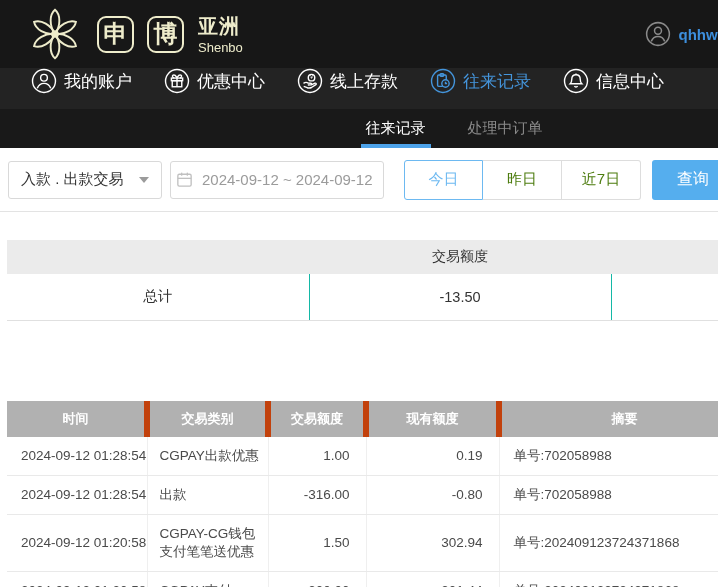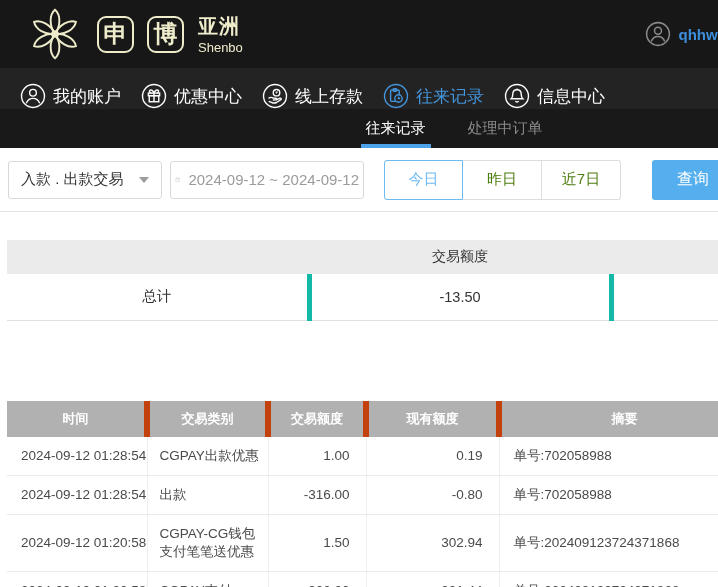--- a/index.html
+++ b/index.html
@@ -11,51 +11,51 @@
   .brand { display:flex; align-items:center; gap:8px; }
   .brand .flower { width:58px; height:58px; }
   .logo-box { width:37px; height:37px; border:2px solid #eeeccb; border-radius:9px; display:flex; align-items:center; justify-content:center; color:#eeeccb; font-size:24px; font-weight:bold; margin-left:5px; }
   .logo-right { display:flex; flex-direction:column; margin-left:6px; color:#eeeccb; }
   .logo-region { font-size:20px; font-weight:bold; letter-spacing:1px; }
   .logo-sub { font-size:13px; }
   .userbox { display:flex; align-items:center; gap:8px; margin-right:-8px; }
   .userbox .uname { color:#3d8fdd; font-size:15px; font-weight:bold; }
 
   
-  .mainnav { height:41px; background:#232323; display:flex; align-items:flex-end; padding-left:20px; gap:20px; white-space:nowrap; overflow:hidden; }
+  .mainnav { height:41px; background:#232323; display:flex; align-items:flex-start; padding-left:31px; gap:32px; white-space:nowrap; overflow:hidden; }
   .nav-item { display:flex; align-items:center; gap:7px; color:#fff; font-size:17px; cursor:pointer; flex:0 0 auto; }
   .nav-item svg { width:26px; height:26px; }
   .nav-item.active { color:#4495dc; }
 
   
   .subnav { height:39px; background:#191919; display:flex; align-items:center; justify-content:center; gap:42px; padding-left:190px; }
   .subnav-tab { color:#8a8a8a; font-size:15px; height:39px; line-height:37px; position:relative; cursor:pointer; white-space:nowrap; }
   .subnav-tab.active { color:#fff; }
   .subnav-tab.active::after { content:""; position:absolute; left:50%; transform:translateX(-50%); bottom:0; width:70px; height:4px; background:#4da3ea; }
 
   
   .filterbar { height:64px; display:flex; align-items:center; padding:0 0 0 8px; gap:8px; border-bottom:1px solid #e3e3e3; background:#fff; }
   .select-box { width:154px; height:38px; border:1px solid #d9d9d9; border-radius:3px; display:flex; align-items:center; justify-content:space-between; padding:0 12px; font-size:15px; color:#333; cursor:pointer; background:#fff; }
   .caret { width:0; height:0; border-left:5px solid transparent; border-right:5px solid transparent; border-top:6px solid #9b9b9b; }
-  .date-box { width:194px; height:38px; border:1px solid #d9d9d9; border-radius:3px; display:flex; align-items:center; gap:8px; padding:0 4px; font-size:15px; color:#9b9b9b; cursor:pointer; background:#fff; white-space:nowrap; }
+  .date-box { width:214px; height:38px; border:1px solid #d9d9d9; border-radius:3px; display:flex; align-items:center; gap:8px; padding:0 4px; font-size:15px; color:#9b9b9b; cursor:pointer; background:#fff; white-space:nowrap; }
   .btn-group { display:flex; margin-left:12px; }
   .qbtn { height:40px; width:79px; background:#fff; border:1px solid #ddd; color:#4d7c0f; font-size:15px; font-family:"Liberation Sans",sans-serif; cursor:pointer; }
   .qbtn + .qbtn { border-left:none; }
   .qbtn:first-child { border-radius:3px 0 0 3px; }
   .qbtn:last-child { border-radius:0 3px 3px 0; }
   .qbtn.active { border:1px solid #6db9f1; color:#6db9f1; }
   .qbtn.active + .qbtn { border-left:none; }
   .search-btn { margin-left:auto; margin-right:-16px; height:40px; width:82px; background:#55aeee; border:none; border-radius:3px; color:#fff; font-size:16px; font-family:"Liberation Sans",sans-serif; cursor:pointer; }
 
   
   .summary-wrap { margin:28px 0 0 7px; }
   .summary-table { width:906px; border-collapse:collapse; table-layout:fixed; }
   .summary-table th { background:#ebebeb; height:34px; font-size:14px; font-weight:normal; color:#333; text-align:center; }
   .summary-table td { height:46px; text-align:center; font-size:14.5px; color:#333; background:#fff; border-bottom:1px solid #e0e0e0; }
-  .summary-table td + td { border-left:5px solid #14b8a6; }
+  .summary-table td + td { border-left:1px solid #14b8a6; }
 
   
   .main-wrap { margin:80px 0 0 7px; }
   .main-table { width:740px; border-collapse:collapse; table-layout:fixed; }
   .main-table col.c-time { width:140px; }
   .main-table col.c-cat  { width:121px; }
   .main-table col.c-amt  { width:98px; }
   .main-table col.c-bal  { width:133px; }
   .main-table th { background:#b1b1b1; color:#fff; font-size:13px; font-weight:bold; height:36px; text-align:center; border-right:6px solid #c2410c; }
   .main-table th:last-child { border-right:none; }

